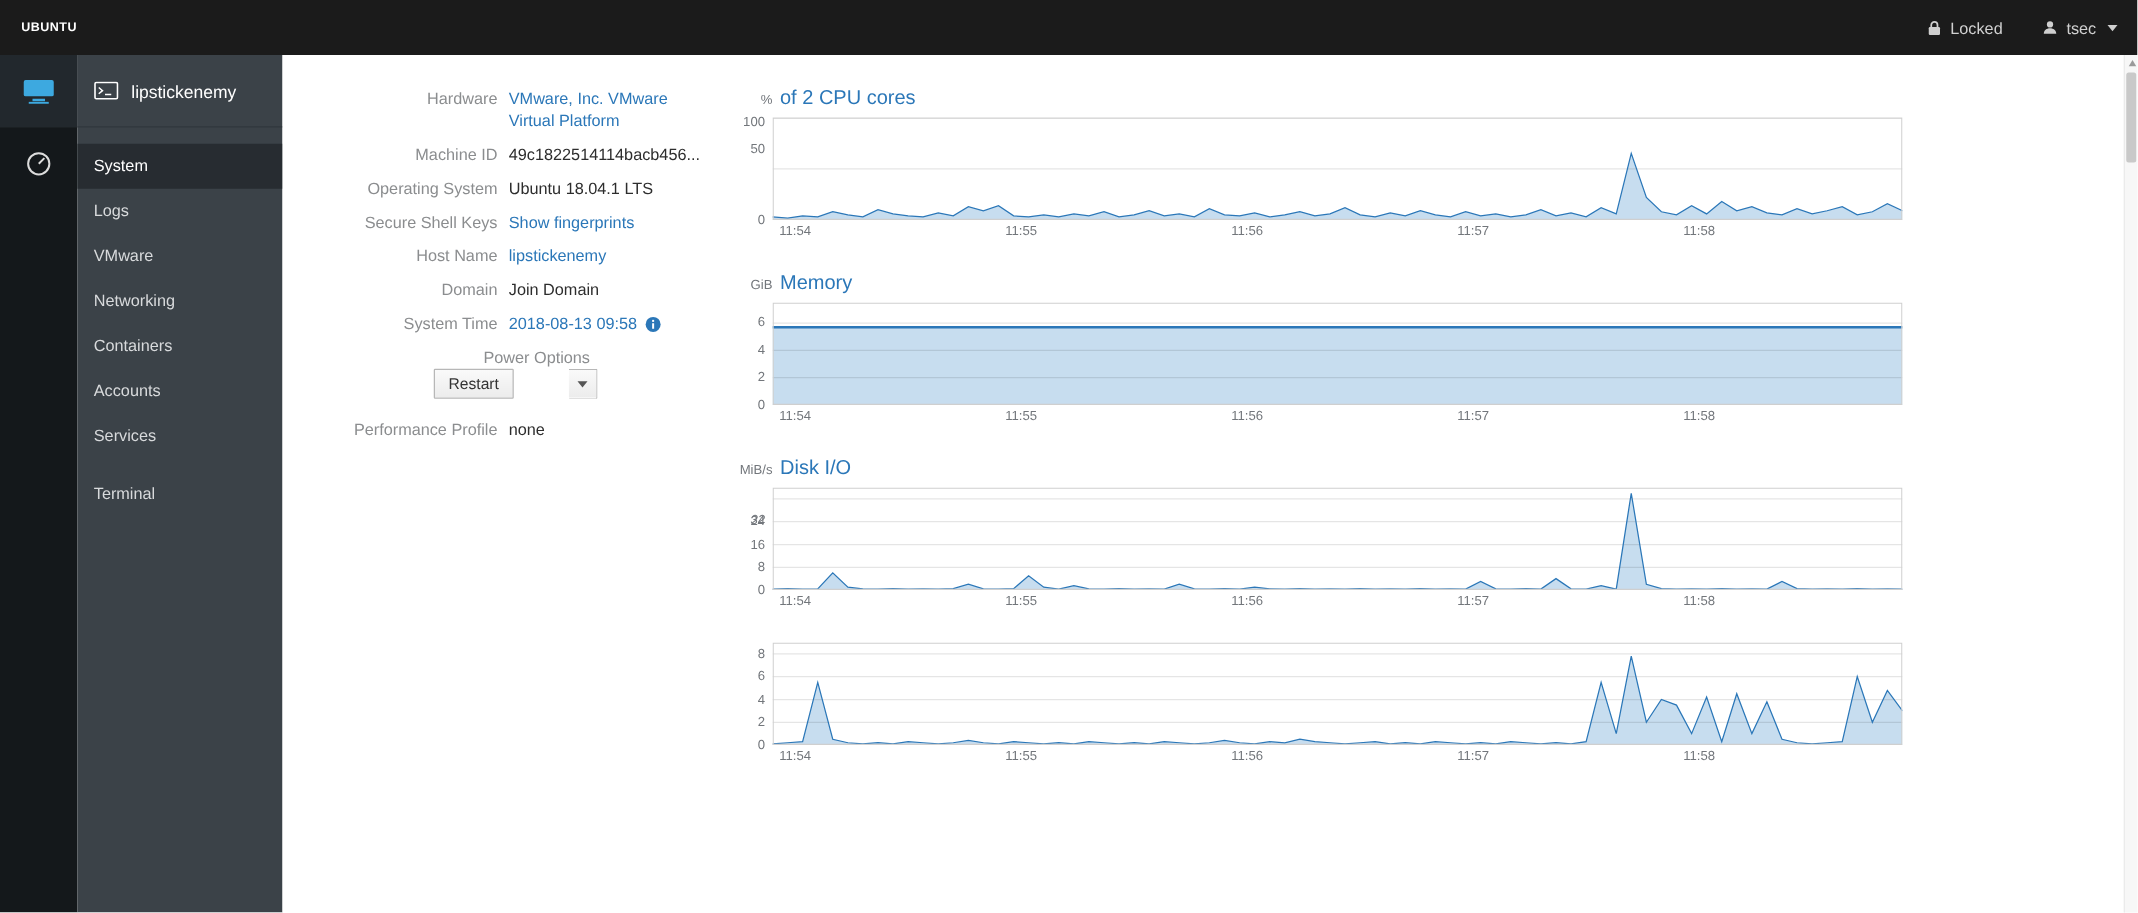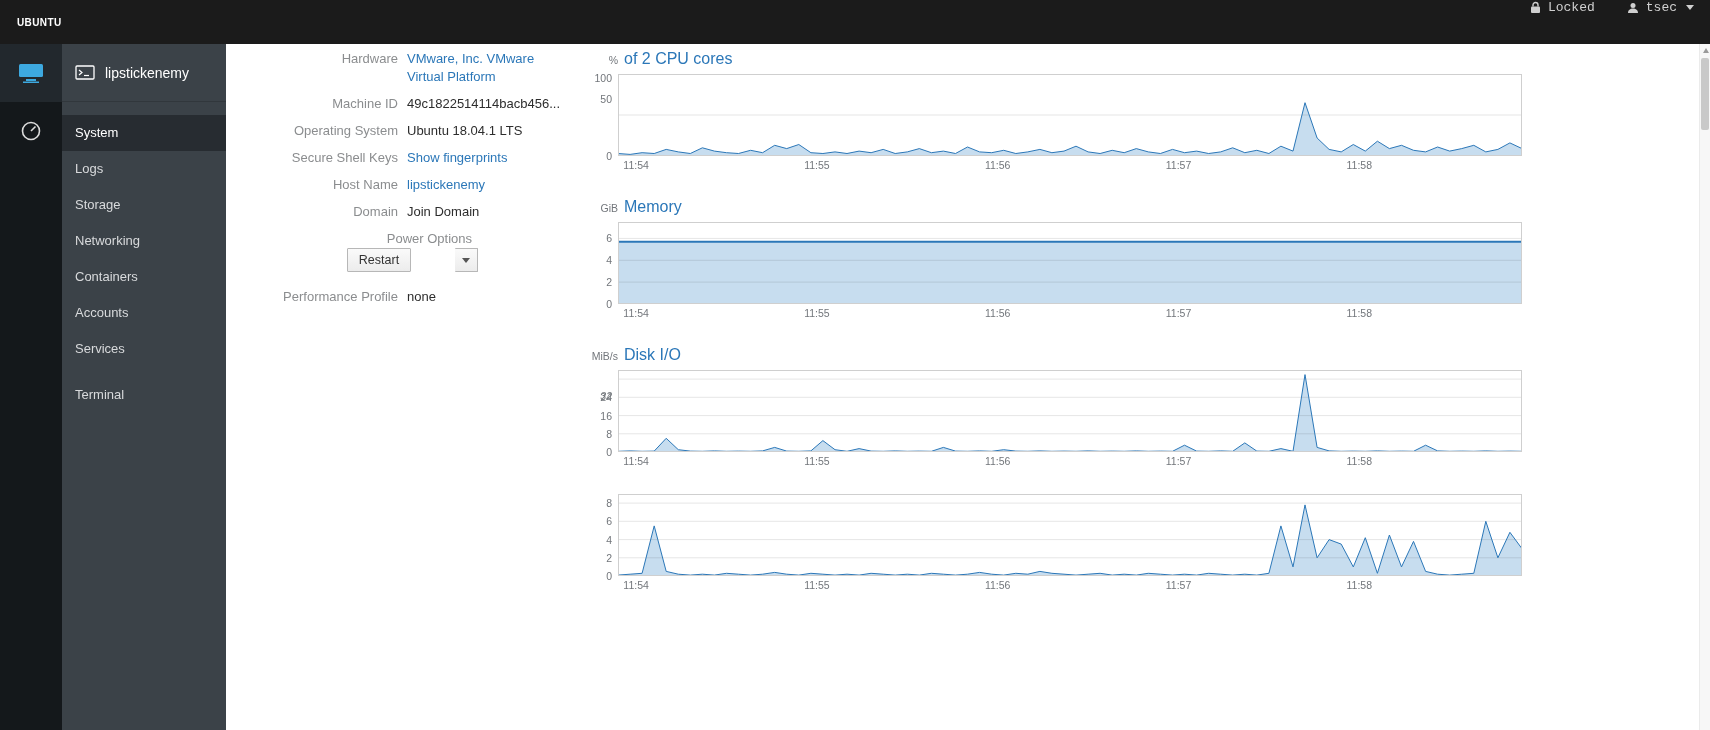--- a/index.html
+++ b/index.html
@@ -2,21 +2,21 @@
 <html><head>
 <meta charset="utf-8">
 <style>
   * { box-sizing: border-box; margin: 0; padding: 0; }
   html,body { width:1710px; height:730px; overflow:hidden; background:#fff;
     font-family:"Liberation Sans", sans-serif; }
 
   
   .masthead { height:44px; background:#1b1b1b; display:flex; align-items:center; color:#fff; }
   .brand { padding-left:17px; font-size:10px; letter-spacing:0.4px; color:#fff;font-weight:bold; }
-  .mast-right { margin-left:auto; display:flex; align-items:flex-start; height:100%;font-family:Liberation Mono, monospace; }
+  .mast-right { margin-left:auto; display:flex; align-items:center; height:100%; }
   .mast-btn { display:flex; align-items:center; gap:7px; padding:0 16px; color:#d0d0d0;
     font-size:13px; cursor:pointer; }
   .caret { width:0; height:0; border-left:4px solid transparent; border-right:4px solid transparent;
     border-top:5px solid #cfcfcf; display:inline-block; margin-left:2px; }
 
   
   .app { display:flex; height:686px; }
 
   .rail { width:62px; background:#14181b; flex-shrink:0; }
   .rail-item { height:58px; display:flex; align-items:center; justify-content:center; cursor:pointer; }
@@ -24,21 +24,21 @@
 
   .sidebar { width:164px; background:#3b4248; flex-shrink:0; display:flex; flex-direction:column; }
   .host-row { height:58px; display:flex; align-items:center; gap:10px; padding-left:13px;
     color:#fff; font-size:14px; border-bottom:1px solid #31373c; cursor:pointer; }
   .nav { padding-top:13px; }
   .nav-item { height:36px; line-height:36px; padding-left:13px; font-size:13px; color:#d8dadc; cursor:pointer; }
   .nav-item.active { background:#272c31; color:#fff; }
   .nav-sep { height:10px; }
 
   
-  .main { flex:1; display:flex; padding-top:6px; position:relative; background:#fff; }
+  .main { flex:1; display:flex; padding-top:26px; position:relative; background:#fff; }
 
   .info-panel { width:329px; flex-shrink:0; }
   .info-row { display:flex; margin-bottom:9px; font-size:13px; line-height:18px; }
   .info-label { width:181px; text-align:right; color:#8b8d8f; padding-right:9px; flex-shrink:0; }
   .info-value { color:#2d2d2d; width:139px; }
   .link { color:#2b77b8; text-decoration:none; cursor:pointer; }
   .time-row { display:flex; align-items:center; gap:6px; }
 
   .btn-group { display:inline-flex; }
   .btn { background:linear-gradient(#fafafa,#ececec); border:1px solid #b7b7b7;
@@ -116,21 +116,21 @@
       <svg width="20" height="16">
         <rect x="1" y="1" width="18" height="13" rx="1" fill="none" stroke="#fff" stroke-width="1.3"></rect>
         <path d="M4 5l3 2.5L4 10" fill="none" stroke="#fff" stroke-width="1.2"></path>
         <line x1="9" y1="10.5" x2="14" y2="10.5" stroke="#fff" stroke-width="1.2"></line>
       </svg>
       <span>lipstickenemy</span>
     </div>
     <div class="nav">
       <div class="nav-item active">System</div>
       <div class="nav-item">Logs</div>
-      <div class="nav-item">Storage</div>
+      <div class="nav-item">VMware</div>
       <div class="nav-item">Networking</div>
       <div class="nav-item">Containers</div>
       <div class="nav-item">Accounts</div>
       <div class="nav-item">Services</div>
       <div class="nav-sep"></div>
       <div class="nav-item">Terminal</div>
     </div>
   </nav>
 
   <main class="main">
@@ -152,20 +152,31 @@
         <span class="info-label">Secure Shell Keys</span>
         <a class="info-value link">Show fingerprints</a>
       </div>
       <div class="info-row">
         <span class="info-label">Host Name</span>
         <a class="info-value link">lipstickenemy</a>
       </div>
       <div class="info-row">
         <span class="info-label">Domain</span>
         <a class="info-value" style="cursor:pointer;">Join Domain</a>
+      </div>
+      <div class="info-row">
+        <span class="info-label">System Time</span>
+        <span class="info-value time-row">
+          <a class="link">2018-08-13 09:58</a>
+          <svg width="13" height="13">
+            <circle cx="6.5" cy="6.5" r="6" fill="#2b77b8"></circle>
+            <rect x="5.7" y="5.6" width="1.6" height="4.4" fill="#fff"></rect>
+            <rect x="5.7" y="2.9" width="1.6" height="1.6" fill="#fff"></rect>
+          </svg>
+        </span>
       </div>
       <div class="info-row" style="align-items:center;flex-direction:column;">
         <span class="info-label">Power Options</span>
         <span class="btn-group">
           <button class="btn">Restart</button>
           <button class="btn btn-caret">
             <span class="caret-dark"></span>
           </button>
         </span>
       </div>

